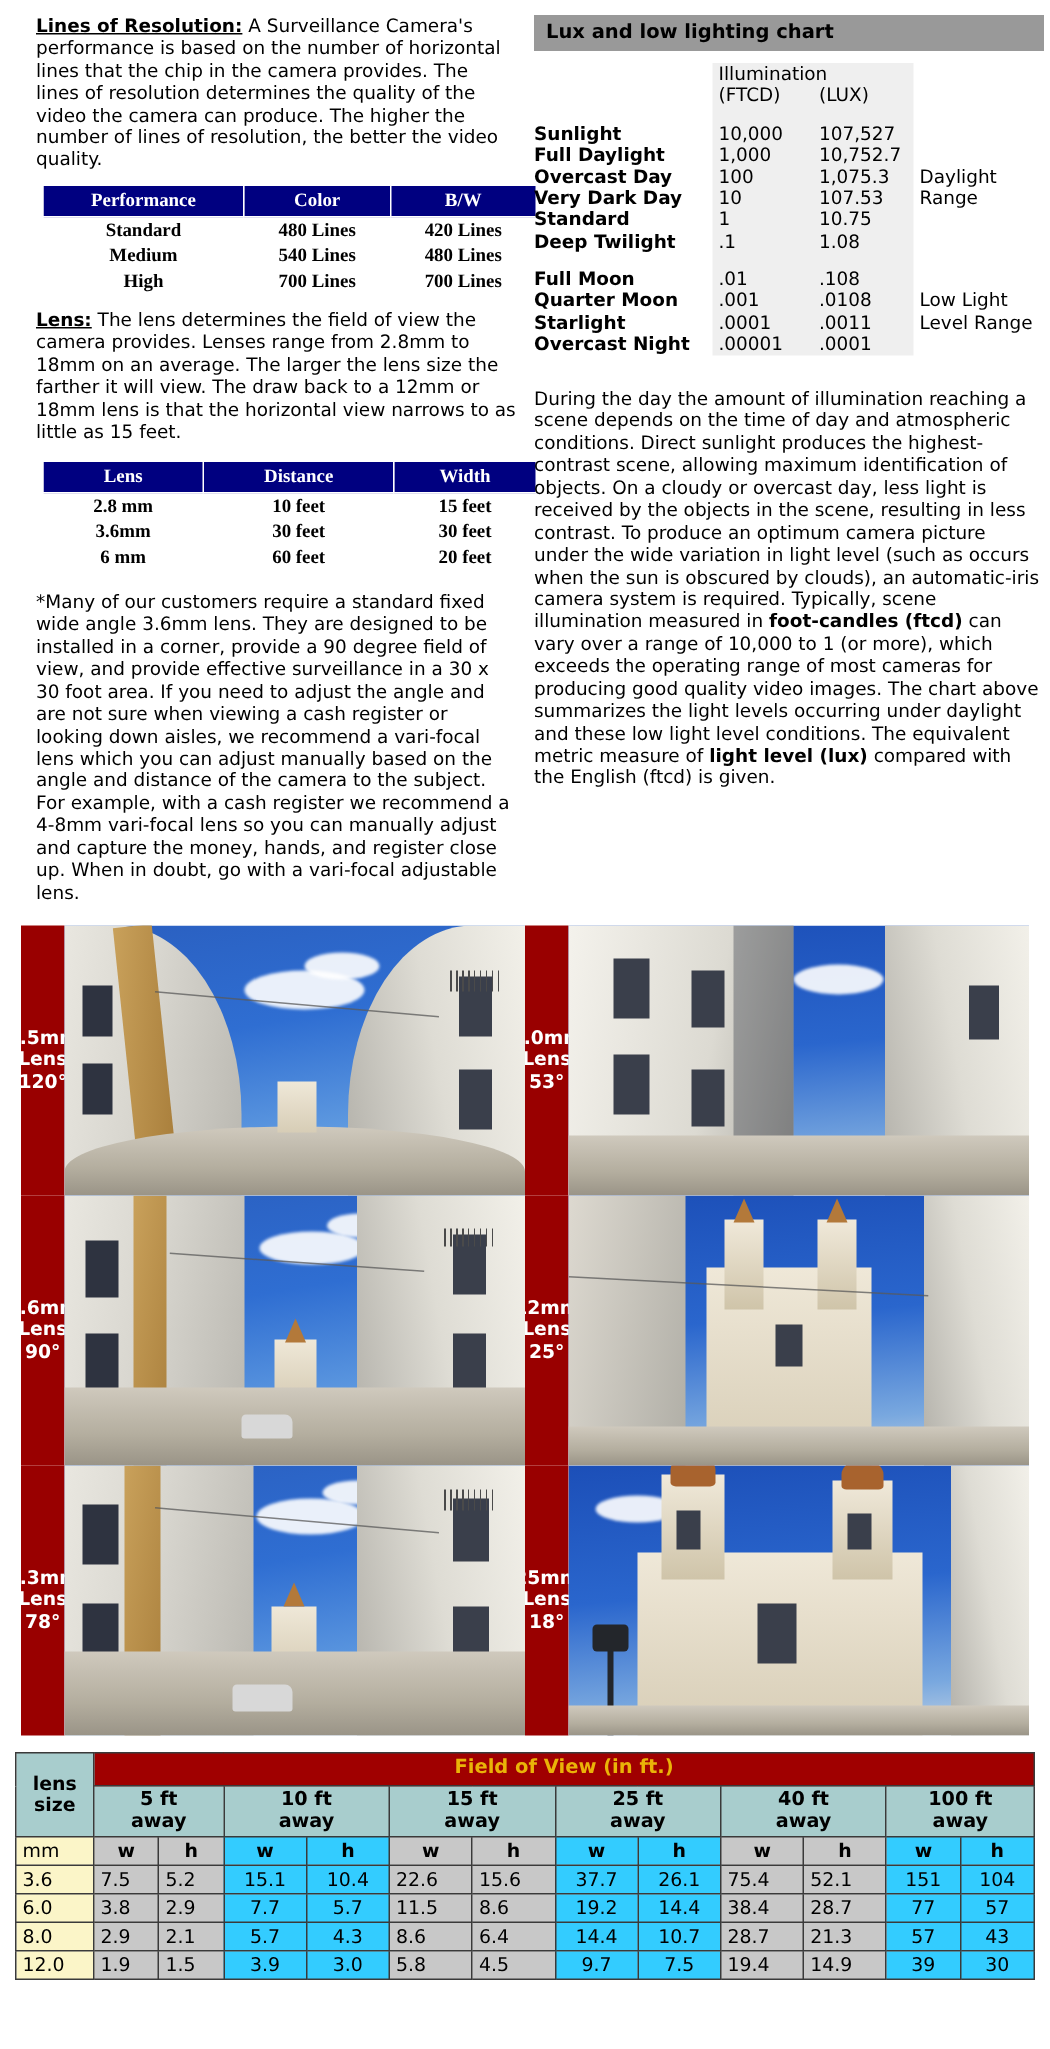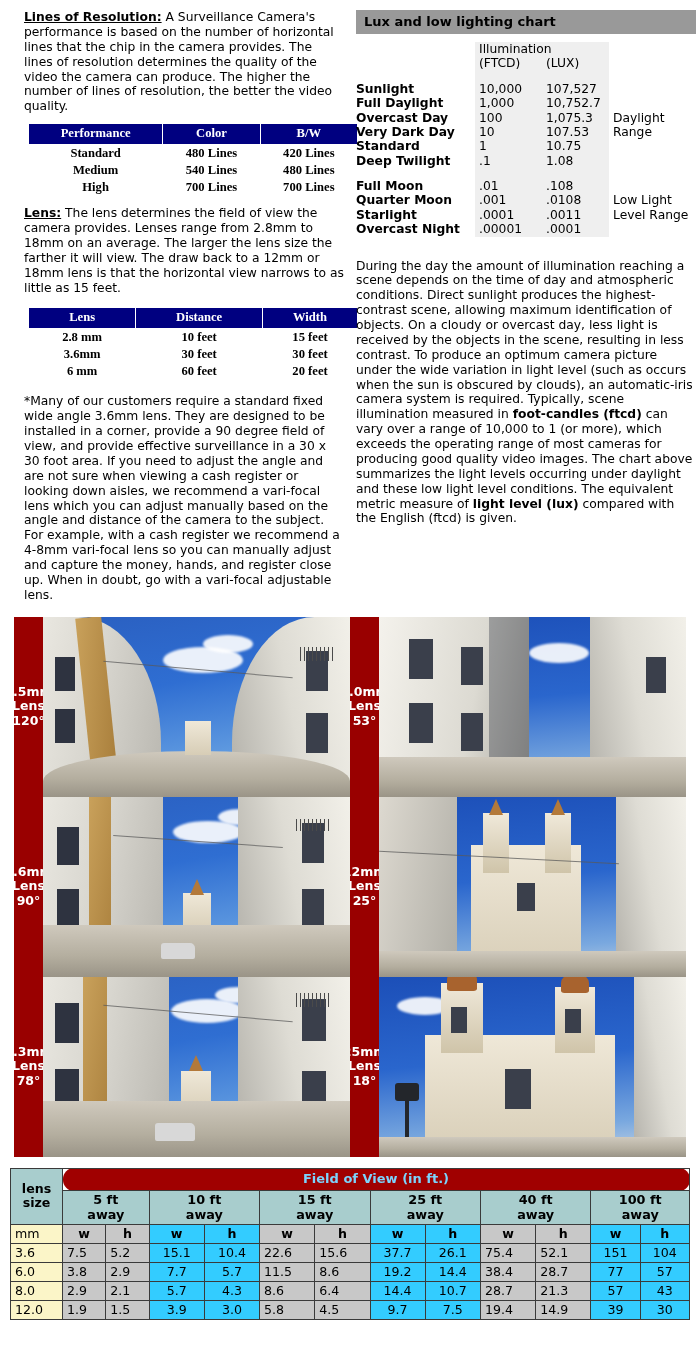--- a/index.html
+++ b/index.html
@@ -115,24 +115,23 @@
 
   
   .fov { margin:11px 0 0 10px; width:680px; }
   table.fov-t { border-collapse:collapse; width:680px; font-size:12.6px; }
   table.fov-t td, table.fov-t th {
     border:1px solid #3a3a3a;
     padding:2px 4px;
     line-height:1.12;
   }
   .fov-banner {
-    background:#a00000; color:#7dd3fc;
+    background:#a00000; color:#eab308;
     font-weight:bold; text-align:center; font-size:13px;
     padding:3px 0 4px 0 !important;
-    border-radius:11px;
   }
   .lenssize-cell {
     background:#a8cdcd; text-align:center; font-weight:bold;
     font-size:12.6px; width:52px; vertical-align:middle;
   }
   .dist-head {
     background:#a8cdcd; text-align:center; font-weight:bold; font-size:12.8px;
   }
   .wh-head { text-align:center; font-weight:bold; }
   .wh-gray { background:#c8c8c8; }

